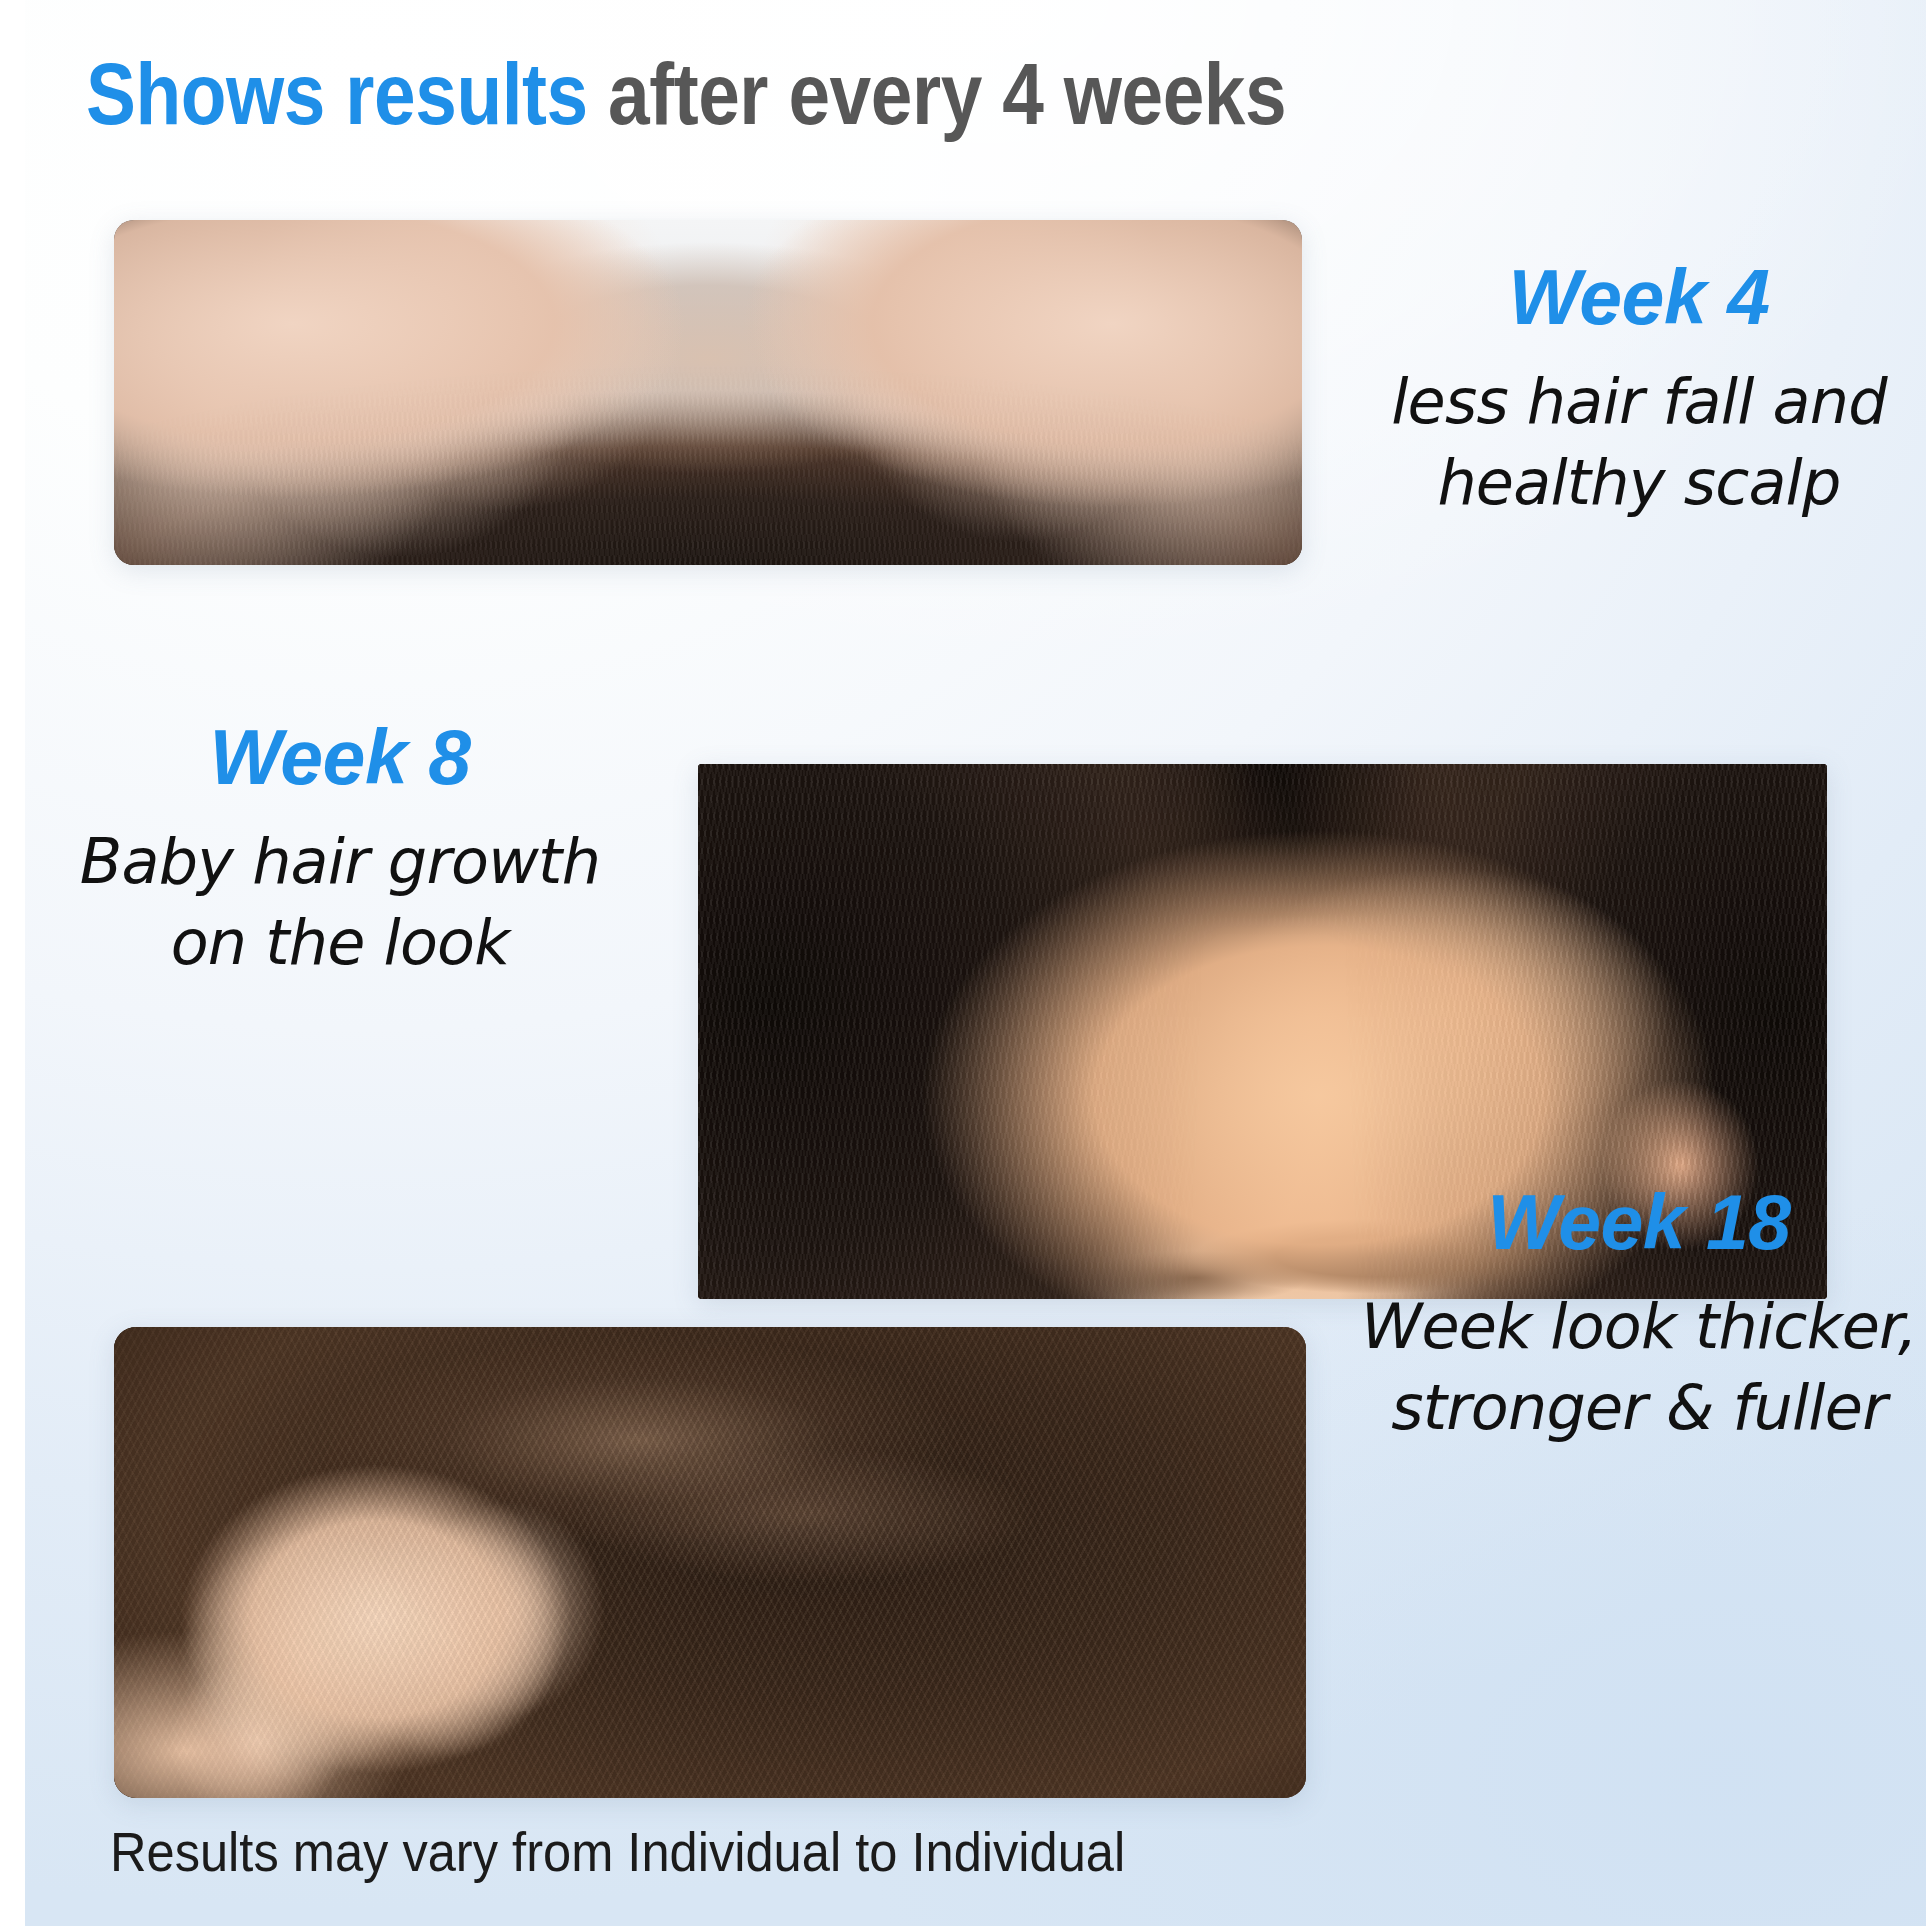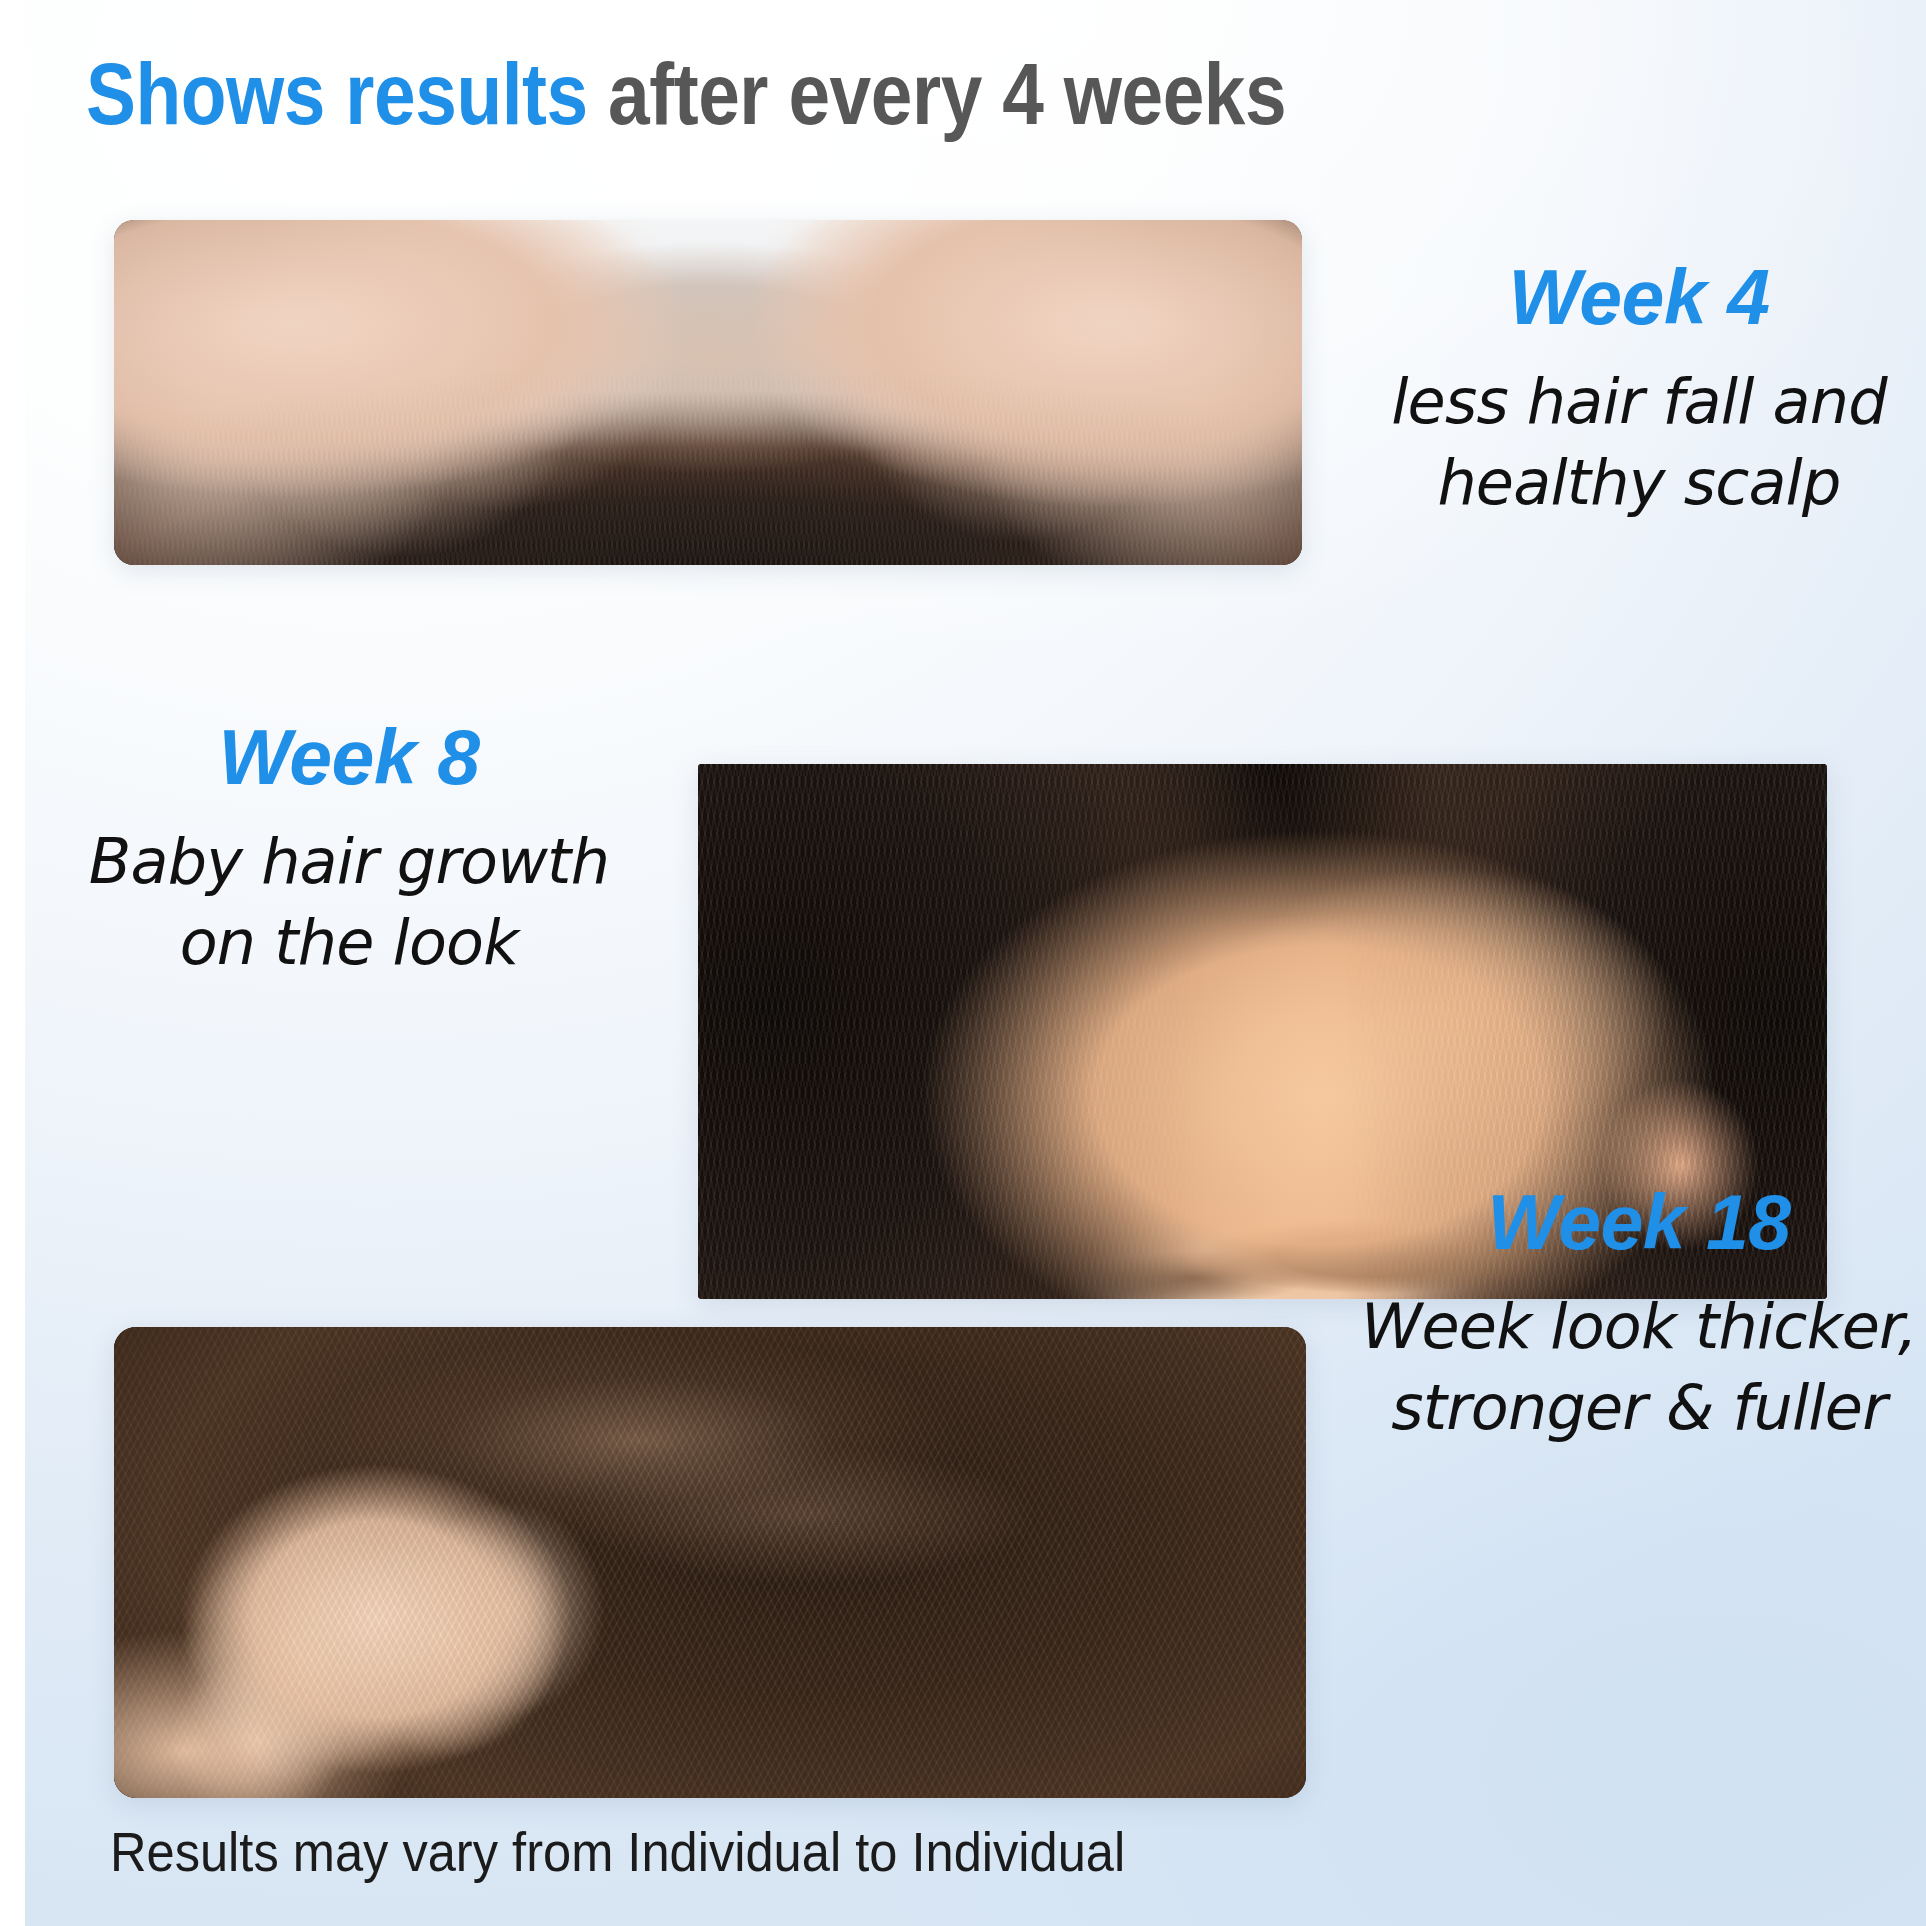--- a/index.html
+++ b/index.html
@@ -224,21 +224,21 @@
     font-weight: 400;
     font-size: 62px;
     line-height: 1.30;
     color: #111111;
     margin-top: 26px;
     letter-spacing: -0.8px;
   }
   .caption .desc .ln { display: block; white-space: nowrap; }
 
   #caption-1 { left: 1317px; top: 259px;  width: 594px; }
-  #caption-2 { left: 29px;   top: 719px;  width: 590px; }
+  #caption-2 { left: 20px;   top: 719px;  width: 590px; }
   #caption-3 { left: 1317px; top: 1184px; width: 594px; }
 
   
   .disclaimer {
     position: absolute;
     left: 85px;
     top: 1822px;
     width: 1287px;
     font-family: "Liberation Sans Narrow", "Liberation Sans", sans-serif;
     font-weight: 400;

